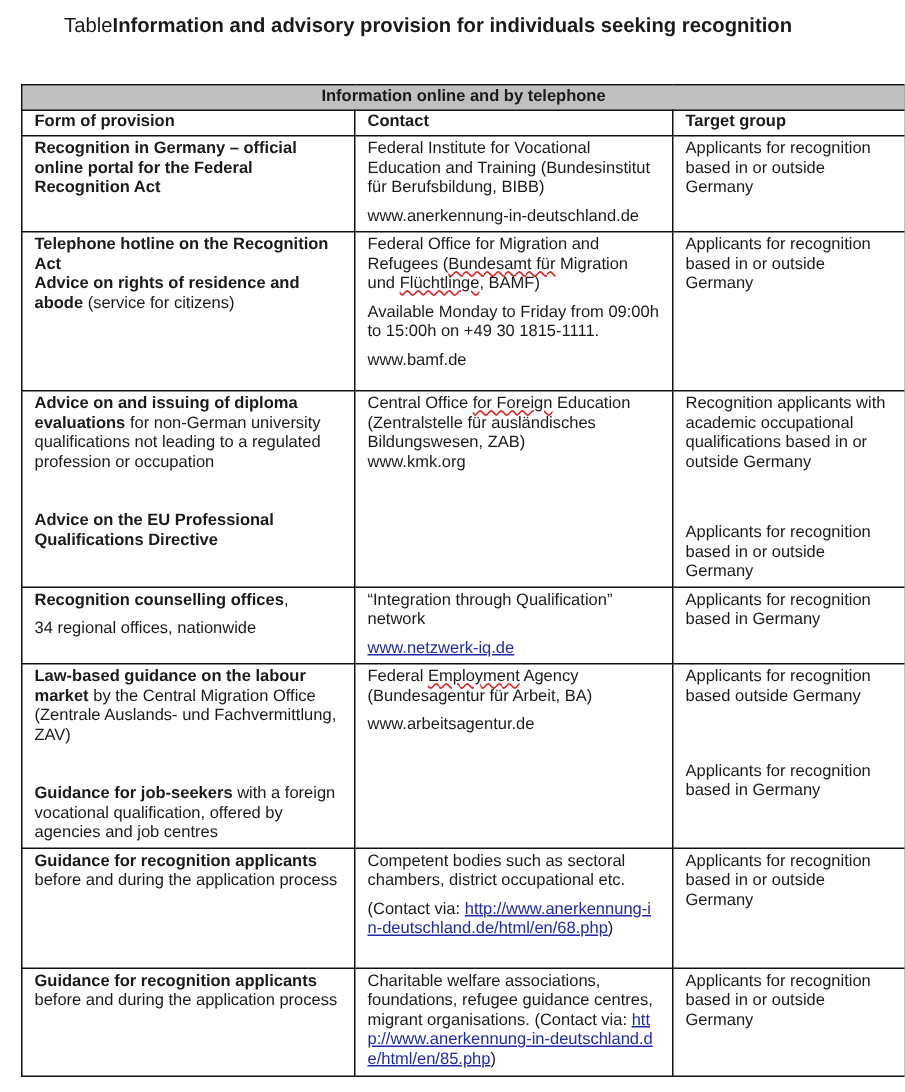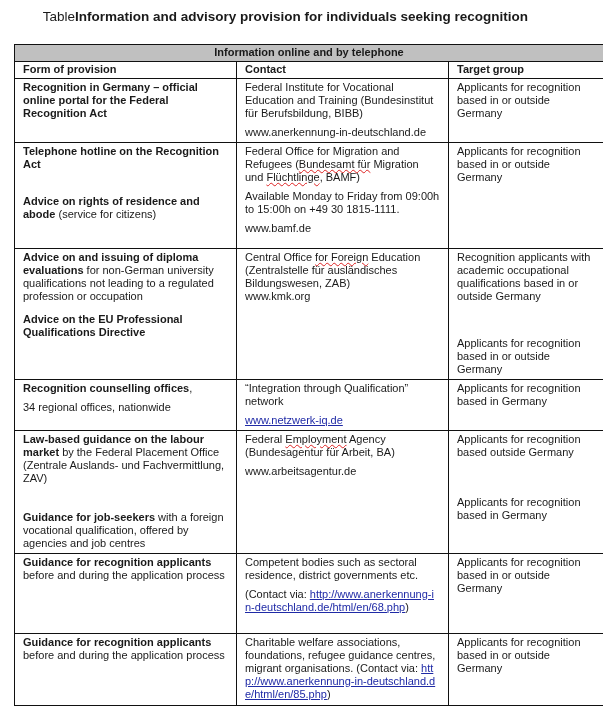--- a/index.html
+++ b/index.html
@@ -1,21 +1,21 @@
 <!DOCTYPE html>
 <html><head>
 <meta charset="utf-8">
 <style>
   html, body { margin: 0; padding: 0; background: #ffffff; }
   body { width: 603px; height: 728px; position: relative; overflow: hidden;
          font-family: "Liberation Sans", sans-serif; color: #1a1a1a; }
   .caption { position: absolute; left: 20px; top: 9px; font-size: 13.5px; white-space: nowrap; }
   .caption .lbl { display: inline-block; width: 55px; text-align: right; }
   .caption .ttl { font-weight: bold; }
-  table.main { position: absolute; left: 14px; top: 44px; width: 589px;
+  table.main { position: absolute; left: 14px; top: 56px; width: 589px;
                border-collapse: collapse; table-layout: fixed; font-size: 11px; line-height: 13px; border-radius: 10px; }
   table.main td { border: 1.5px solid #111; vertical-align: top; padding: 2px 8px 3px 8px; }
   col.c1 { width: 222px; } col.c2 { width: 212px; } col.c3 { width: 155px; }
   tr.section td { background: #c0c0c0; text-align: center; font-weight: bold; padding: 1px 4px 2px; }
   tr.colhead td { font-weight: bold; padding: 1px 8px 2px; }
   .b { font-weight: bold; }
   p { margin: 0; }
   .gap6 { margin-top: 6px; }
   a.lnk { color: #1f2aa6; text-decoration: underline; }
   .sq { text-decoration: underline wavy #d22; text-decoration-thickness: 1px; }
@@ -52,36 +52,36 @@
         <p class="gap6">www.anerkennung-in-deutschland.de</p>
       </td>
       <td>
         <p>Applicants for recognition based in or outside Germany</p>
       </td>
     </tr>
 
     <tr style="height:106px">
       <td>
         <p class="b">Telephone hotline on the Recognition Act</p>
-        <p style="margin-top:24px"><span class="b">Advice on rights of residence and abode</span><span> (service for citizens)</span></p>
+        <p style=""><span class="b">Advice on rights of residence and abode</span><span> (service for citizens)</span></p>
       </td>
       <td>
         <p><span>Federal Office for Migration and Refugees (</span><span class="sq">Bundesamt für</span><span> Migration und </span><span class="sq">Flüchtlinge</span><span>, BAMF)</span></p>
         <p class="gap6">Available Monday to Friday from 09:00h to 15:00h on +49 30 1815-1111.</p>
         <p class="gap6">www.bamf.de</p>
       </td>
       <td>
         <p>Applicants for recognition based in or outside Germany</p>
       </td>
     </tr>
 
     <tr style="height:96px">
       <td>
         <p><span class="b">Advice on and issuing of diploma evaluations</span><span> for non-German university qualifications not leading to a regulated profession or occupation</span></p>
-        <p class="b" style="margin-top:10px">Advice on the EU Professional Qualifications Directive</p>
+        <p class="b" style="margin-top:26px">Advice on the EU Professional Qualifications Directive</p>
       </td>
       <td>
         <p><span>Central Office </span><span class="sq">for Foreign</span><span> Education (Zentralstelle für ausländisches Bildungswesen, ZAB)</span></p>
         <p>www.kmk.org</p>
       </td>
       <td>
         <p>Recognition applicants with academic occupational qualifications based in or outside Germany</p>
         <p style="margin-top:34px">Applicants for recognition based in or outside Germany</p>
       </td>
     </tr>
@@ -96,39 +96,39 @@
         <p>“Integration through Qualification” network</p>
         <p class="gap6"><a class="lnk" href="#">www.netzwerk-iq.de</a></p>
       </td>
       <td>
         <p>Applicants for recognition based in Germany</p>
       </td>
     </tr>
 
     <tr style="height:121px">
       <td>
-        <p><span class="b">Law-based guidance on the labour market</span><span> by the Federal Placement Office (Zentrale Auslands- und Fachvermittlung, ZAV)</span></p>
+        <p><span class="b">Law-based guidance on the labour market</span><span> by the Central Migration Office (Zentrale Auslands- und Fachvermittlung, ZAV)</span></p>
         <p style="margin-top:26px"><span class="b">Guidance for job-seekers</span><span>  with a foreign vocational qualification, offered by agencies and job centres</span></p>
       </td>
       <td>
         <p><span>Federal </span><span class="sq">Employment</span><span> Agency (Bundesagentur für Arbeit, BA)</span></p>
         <p class="gap6">www.arbeitsagentur.de</p>
       </td>
       <td>
         <p>Applicants for recognition based outside Germany</p>
         <p style="margin-top:37px">Applicants for recognition based in Germany</p>
       </td>
     </tr>
 
     <tr style="height:80px">
       <td>
         <p><span class="b">Guidance for recognition applicants</span><span> before and during the application process</span></p>
       </td>
       <td>
-        <p>Competent bodies such as sectoral residence, district governments etc.</p>
+        <p>Competent bodies such as sectoral chambers, district occupational etc.</p>
         <p class="gap6"><span>(Contact via: </span><a class="lnk" href="#" style="word-break:break-all">http://www.anerkennung-in-deutschland.de/html/en/68.php</a><span>)</span></p>
       </td>
       <td>
         <p>Applicants for recognition based in or outside Germany</p>
       </td>
     </tr>
 
     <tr style="height:72px">
       <td>
         <p><span class="b">Guidance for recognition applicants</span><span> before and during the application process</span></p>

